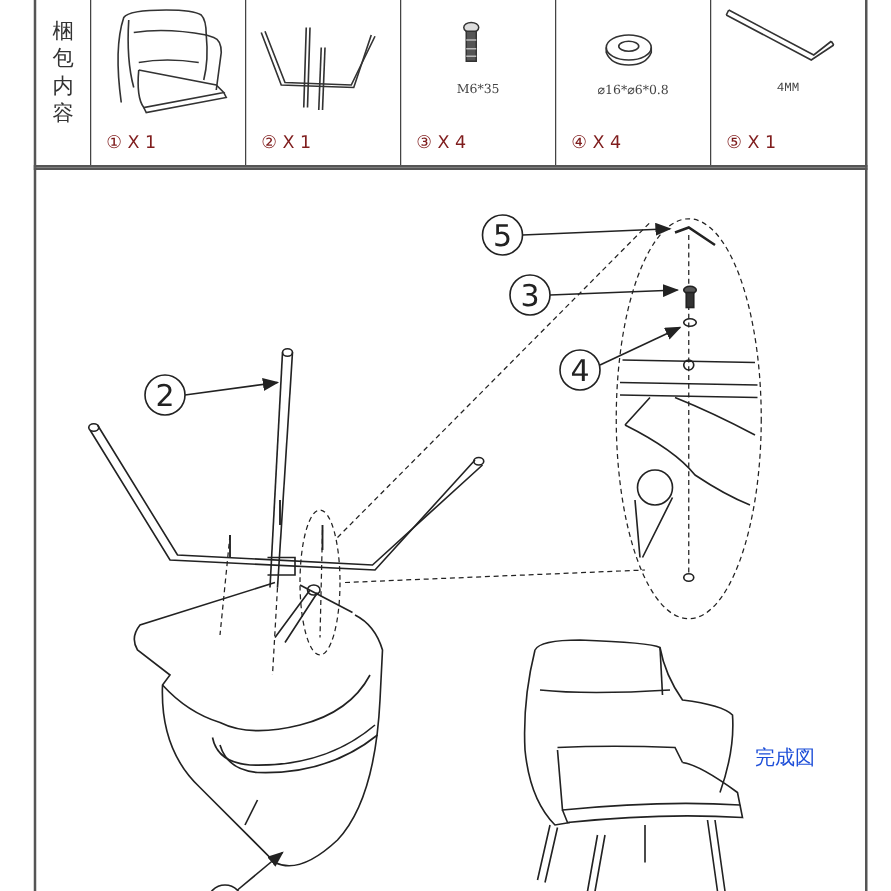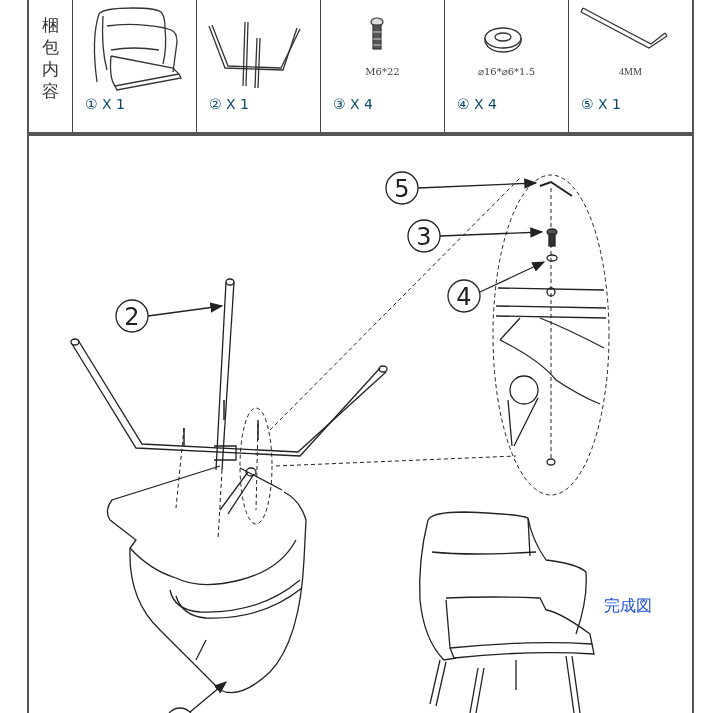--- a/index.html
+++ b/index.html
@@ -3,21 +3,21 @@
 <meta charset="utf-8">
 <style>
   html,body{margin:0;padding:0;background:#fff;}
   body{width:713px;height:713px;overflow:hidden;position:relative;font-family:"DejaVu Sans",sans-serif;color:#222;}
   .sheet{position:absolute;left:0;top:0;width:713px;height:713px;}
   .tbl{position:absolute;left:27px;top:-2px;width:667px;height:136px;border:2px solid #555;border-top:none;box-sizing:border-box;display:flex;}
   .lbl-col{width:43px;border-right:1.5px solid #444;display:flex;flex-direction:column;align-items:center;justify-content:center;gap:2px;padding-bottom:14px;}
   .lbl-col span{font-size:17px;line-height:20px;color:#333;}
   .cell{flex:1;border-right:1.5px solid #444;position:relative;}
   .cell:last-child{border-right:none;}
-  .qty{position:absolute;left:12px;bottom:20px;font-size:14px;color:#0c4a6e;}
+  .qty{position:absolute;left:12px;bottom:10px;font-size:14px;color:#7f1d1d;}
   .spec{position:absolute;left:0;right:0;top:68px;text-align:center;font-family:"DejaVu Serif",serif;font-size:10px;color:#444;}
   .frame{position:absolute;left:27px;top:134px;width:667px;height:590px;border-left:2px solid #555;border-right:2px solid #555;border-top:2px solid #555;box-sizing:border-box;}
   .done-label{position:absolute;left:604px;top:596px;font-size:16px;color:#1d4ed8;}
   svg{position:absolute;left:0;top:0;}
   .callout-num{font-family:"DejaVu Sans",sans-serif;font-size:24px;fill:#222;}
 </style>
 </head>
 <body>
 
 <div class="sheet">
@@ -62,45 +62,45 @@
     <div class="cell">
       <svg width="128" height="134">
         <g stroke="#333" stroke-width="1.2">
           <ellipse cx="56" cy="24" rx="6" ry="4" fill="#ddd"></ellipse>
           <rect x="52" y="27" width="8" height="24" fill="#555"></rect>
           <line x1="52" y1="34" x2="60" y2="34" stroke="#bbb"></line>
           <line x1="52" y1="41" x2="60" y2="41" stroke="#bbb"></line>
           <line x1="52" y1="47" x2="60" y2="47" stroke="#bbb"></line>
         </g>
       </svg>
-      <div class="spec">M6*22</div>
+      <div class="spec">M6*35</div>
       <span class="qty"><span>③</span> <span>X 4</span></span>
     </div>
 
     <div class="cell">
       <svg width="128" height="134">
         <g fill="none" stroke="#333" stroke-width="1.3">
           <ellipse cx="58" cy="40" rx="18" ry="10"></ellipse>
           <path d="M40 40 L40 44 Q44 54 58 54 Q72 54 76 44 L76 40"></path>
           <ellipse cx="58" cy="39" rx="8" ry="4"></ellipse>
         </g>
       </svg>
-      <div class="spec">⌀16*⌀6*1.5</div>
+      <div class="spec">⌀16*⌀6*0.8</div>
       <span class="qty"><span>④</span> <span>X 4</span></span>
     </div>
 
     <div class="cell">
       <svg width="118" height="134">
         <g fill="none" stroke="#333" stroke-width="1.3">
           <path d="M12 14 L80 50 L98 38"></path>
           <path d="M14 10 L82 46 L96 35"></path>
           <path d="M12 14 L14 10 M98 38 L96 35"></path>
         </g>
       </svg>
-      <div class="spec" style="font-family:Liberation Serif, serif;">4MM</div>
+      <div class="spec" style="font-family:Liberation Mono, monospace;">4MM</div>
       <span class="qty"><span>⑤</span> <span>X 1</span></span>
     </div>
   </div>
 
   <div class="frame"></div>
 
   <svg width="713" height="713">
     <defs>
       <marker id="arr" markerWidth="10" markerHeight="8" refX="9" refY="4" orient="auto">
         <path d="M0 0 L10 4 L0 8 Z" fill="#222"></path>

